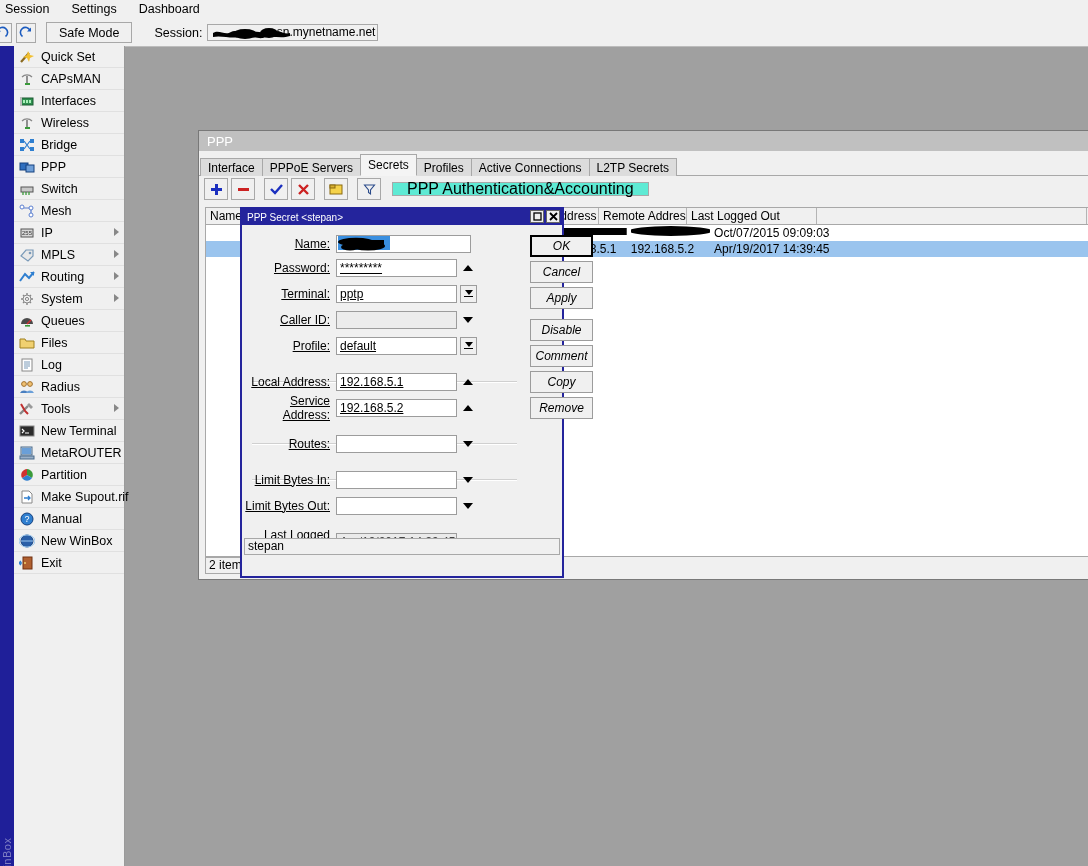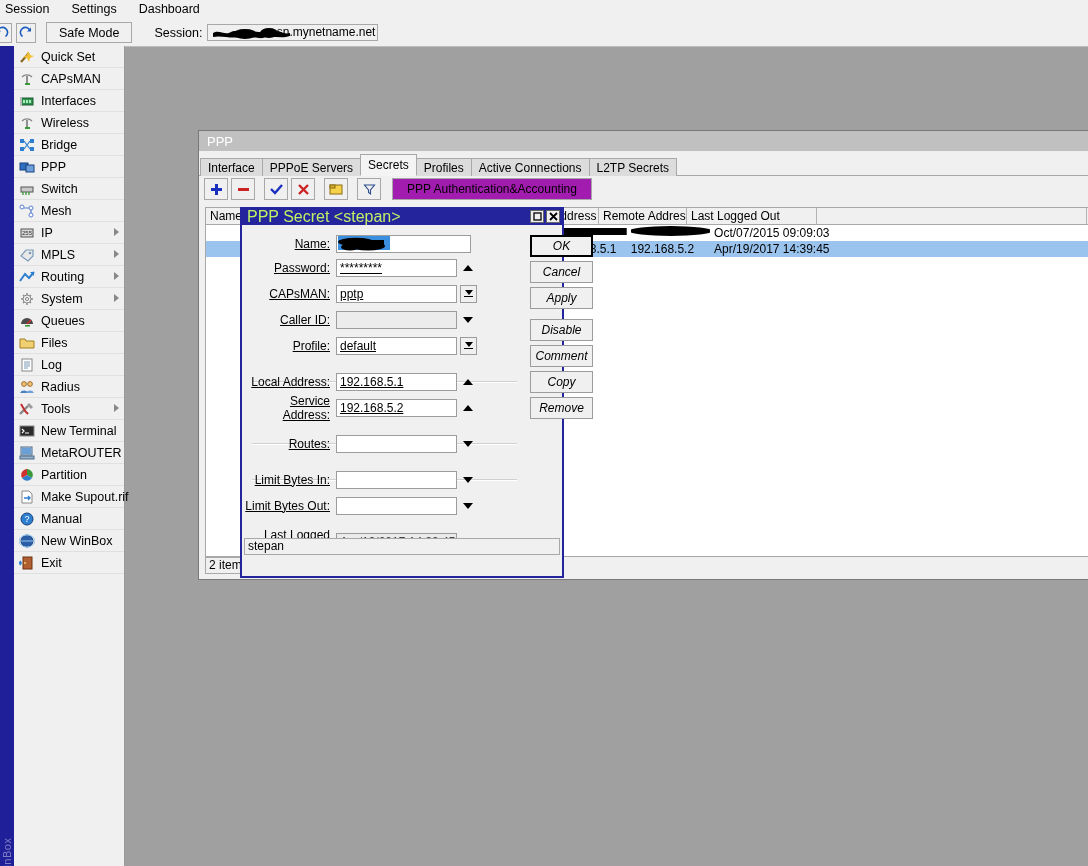--- a/index.html
+++ b/index.html
@@ -223,28 +223,28 @@
     background: #f0f0f0;
     border: 1px solid #a8a8a8;
     margin-right: 3px;
     display: flex;
     align-items: center;
     justify-content: center;
     box-sizing: border-box;
   }
   .ppp-toolbar .pbtn.gap { margin-left: 6px; }
   .ppp-toolbar .pwide {
-    height: 22px;
+    height: 14px;
     padding: 0 14px;
-    background: #a21caf;
+    background: #5eead4;
     border: 1px solid #a8a8a8;
     margin-left: 8px;
     display: flex;
     align-items: center;
-    font-size: 12px;
+    font-size: 16px;
     box-sizing: border-box;
   }
 
   
   .tbl {
     position: absolute;
     left: 6px; top: 76px;
     right: 0;
     width: 884px;
     height: 350px;
@@ -315,22 +315,22 @@
     background: #f0f0f0;
     border: 2px solid #24249c;
     box-sizing: border-box;
     z-index: 50;
   }
   .dlg-title {
     height: 16px;
     background: #24249c;
     display: flex;
     align-items: center;
-    color: #bef264;
-    font-size: 16px;
+    color: #ffffff;
+    font-size: 10px;
     padding-left: 5px;
     position: relative;
   }
   .dlg-title .tbtns {
     position: absolute;
     right: 2px; top: 1px;
     display: flex;
     gap: 2px;
   }
   .dlg-title .tbtn {
@@ -902,21 +902,21 @@
           </div>
         </div>
         <div class="row" style="top: 33px;">
           <div class="lbl">Password:</div>
           <div class="fld"><span>*********</span></div>
           <div class="spin-up">
             <div class="arrow-up"></div>
           </div>
         </div>
         <div class="row" style="top: 59px;">
-          <div class="lbl">CAPsMAN:</div>
+          <div class="lbl">Terminal:</div>
           <div class="fld"><span>pptp</span></div>
           <div class="ddbtn">
             <div class="arrow-dn" style="border-top-width:5px;border-left-width:4px;border-right-width:4px"></div>
             <div class="bar"></div>
           </div>
         </div>
         <div class="row" style="top: 85px;">
           <div class="lbl">Caller ID:</div>
           <div class="fld gray"><span></span></div>
           <div class="spin-up">

